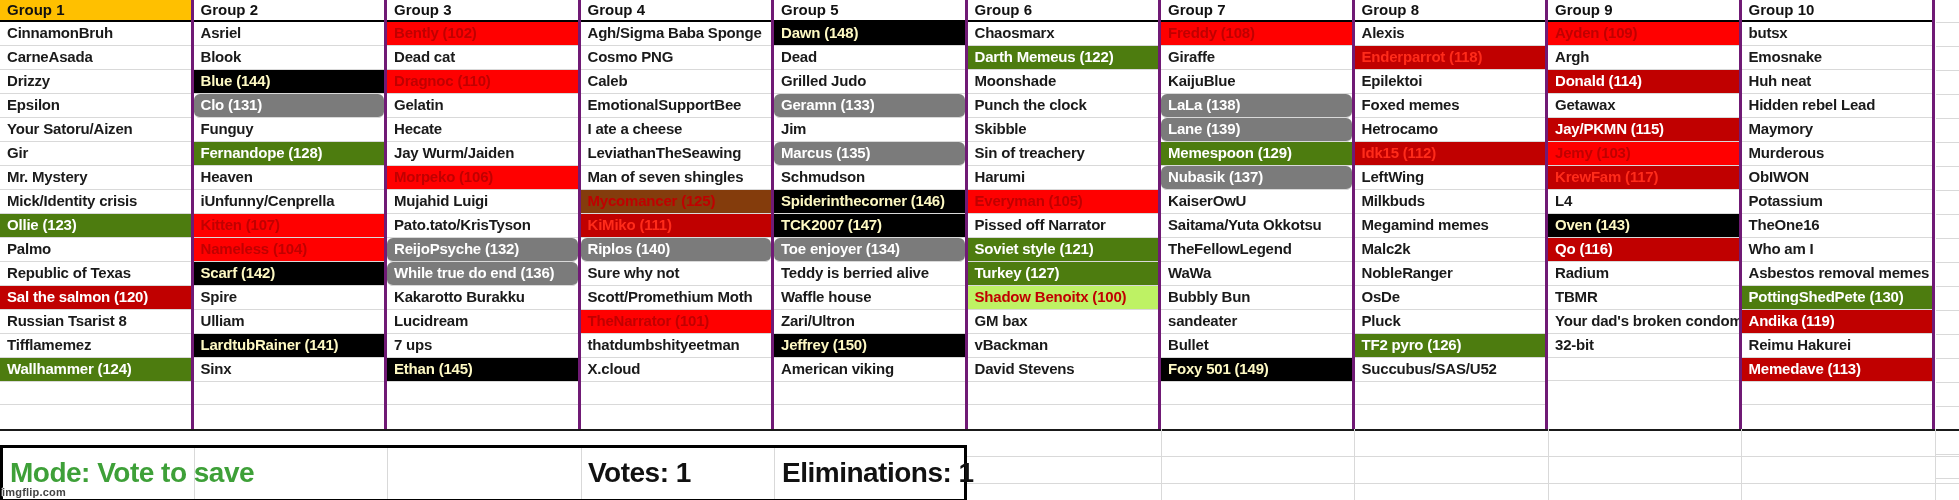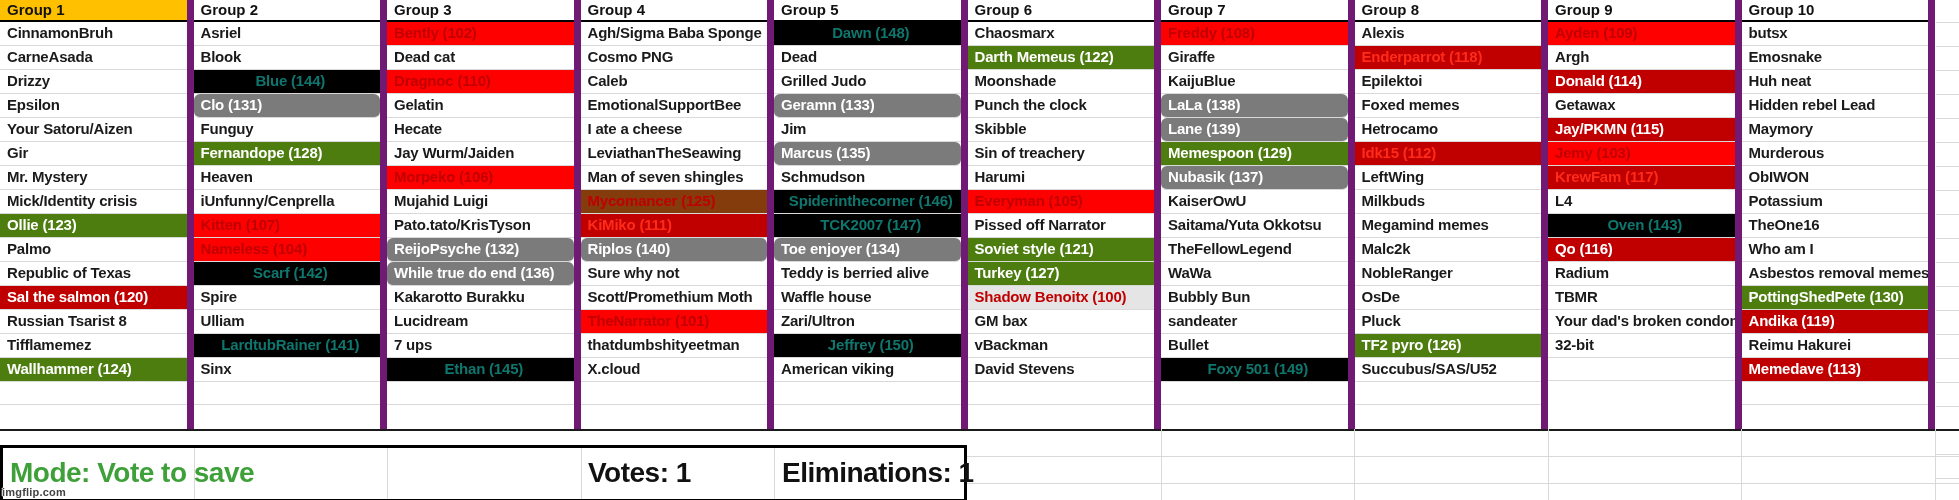--- a/index.html
+++ b/index.html
@@ -1,43 +1,43 @@
 <!DOCTYPE html>
 <html><head>
 <meta charset="utf-8">
 <style>
   html,body { margin:0; padding:0; background:#fff; }
   .sheet {
     position:relative; width:1959px; height:500px; overflow:hidden; background:#fff;
     font-family:"Liberation Sans", sans-serif;
   }
   .grid { position:absolute; left:0; top:0; display:flex; }
-  .col { width:193.5px; box-sizing:border-box; border-right:7px solid #701a75; background:#fff; }
+  .col { width:193.5px; box-sizing:border-box; border-right:3px solid #701a75; background:#fff; }
   .hcell {
     height:22px; box-sizing:border-box; border-bottom:2.5px solid #000;
     font-size:15px; font-weight:600; color:#111; line-height:19px;
     padding-left:7px; white-space:nowrap; overflow:hidden;
   }
   .cell {
     height:24px; box-sizing:border-box; border-bottom:1px solid #D9D9D9;
     font-size:15px; font-weight:600; line-height:22px; padding-left:7px;
     white-space:nowrap; overflow:hidden; letter-spacing:-0.2px;
   }
   .empty-a { height:23px; }
   .empty-b { height:24px; border-bottom:none; }
   
   .s-w   { background:#FFFFFF; color:#1a1a1a; }
   .s-r   { background:#FF0000; color:#C00000; }
   .s-dr  { background:#C00000; color:#FFFFFF; }
   .s-drr { background:#C00000; color:#FF2B1A; }
   .s-br  { background:#4d7c0f; color:#FFFFFF; }
   .s-brr { background:#843C0C; color:#C00000; }
   .s-g   { background:#7B7B7B; color:#FFFFFF;border-radius:6px; }
-  .s-k   { background:#000000; color:#0f766e;text-align:center; }
-  .s-o   { background:#e5e5e5; color:#C00000;padding-left:7px; }
+  .s-k   { background:#000000; color:#fef9c3; }
+  .s-o   { background:#bef264; color:#C00000;padding-left:7px; }
   .h-orange { background:#FFC000; }
   .sliver { position:absolute; left:1935.5px; top:0; width:23.5px; }
   .sliver-cell { height:24px; box-sizing:border-box; border-bottom:1px solid #D9D9D9; }
   .sliver-cell.first { height:23px; }
   .full-rule { position:absolute; left:0; top:429px; width:1959px; height:2px; background:#1a1a1a; }
   .modebox {
     position:absolute; left:0; top:445px; width:967px; height:57px;
     box-sizing:border-box; border:3px solid #000; background:#fff;
   }
   .modebox .vline { position:absolute; top:0; bottom:0; width:1px; background:#D9D9D9; }

